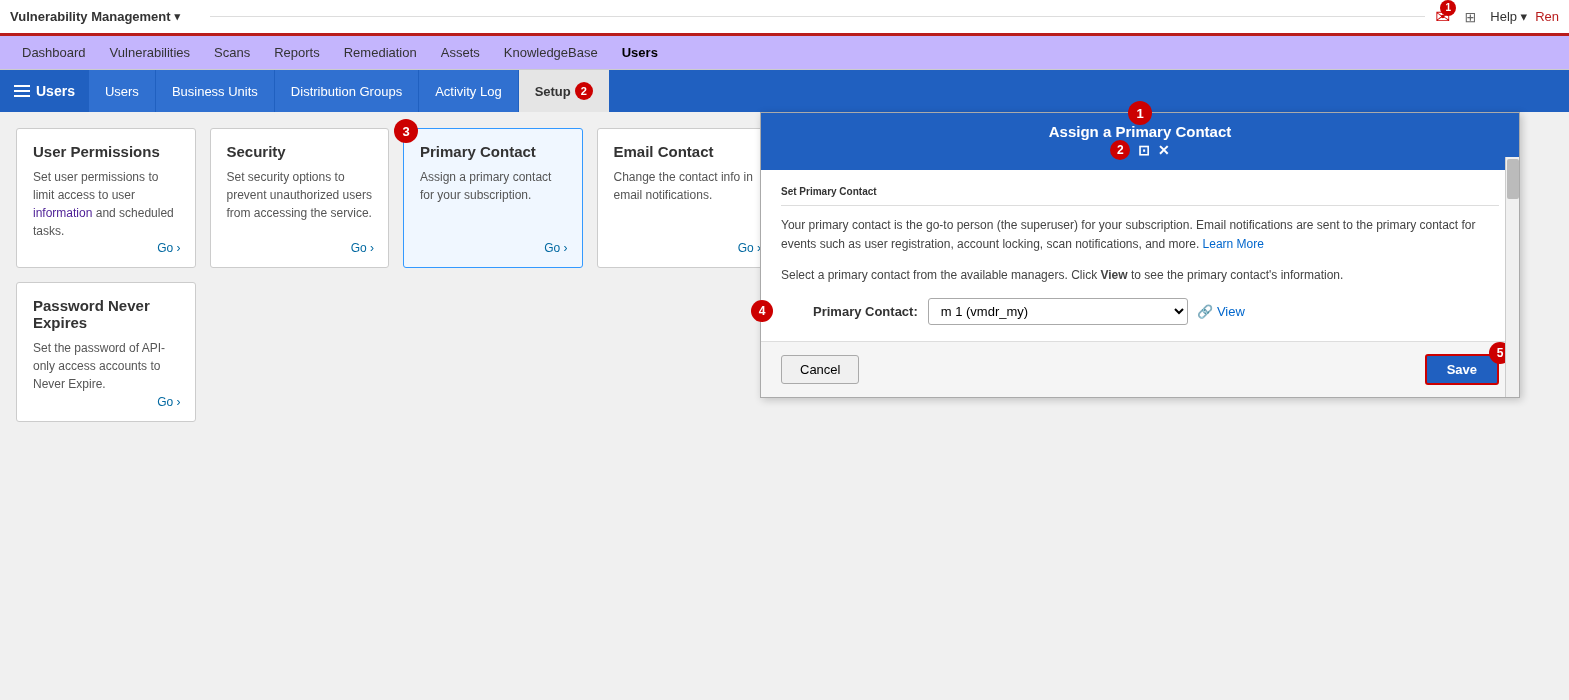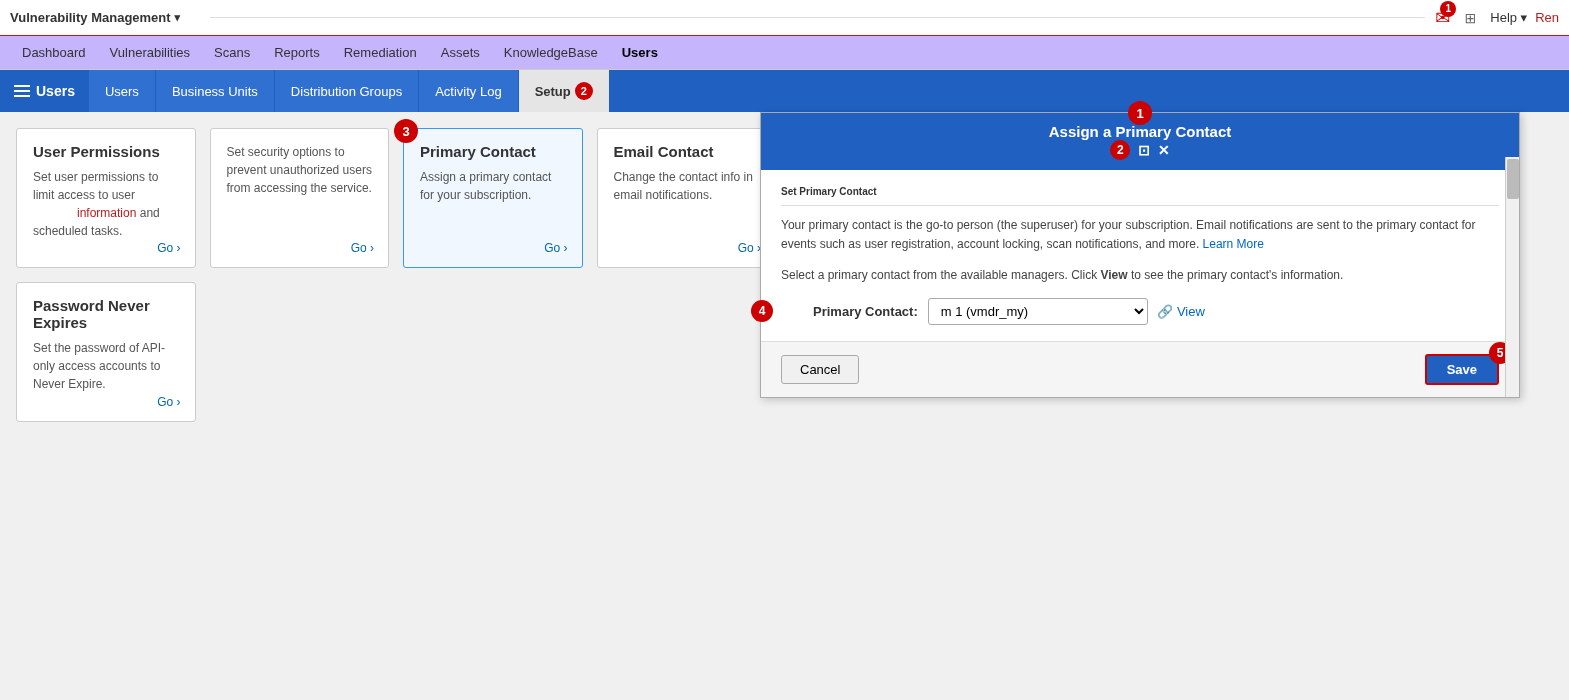--- a/index.html
+++ b/index.html
@@ -3,21 +3,21 @@
   <meta charset="utf-8">
   <style>
     * { box-sizing: border-box; margin: 0; padding: 0; }
     body { font-family: Arial, sans-serif; font-size: 13px; background: #f0f0f0; color: #333; }
 
     
     .top-bar {
       display: flex;
       align-items: center;
       background: #fff;
-      border-bottom: 1px solid #b91c1c;
+      border-bottom: 3px solid #b91c1c;
       padding: 0 10px;
       height: 36px;
     }
     .app-title {
       font-size: 13px;
       font-weight: bold;
       color: #333;
       display: flex;
       align-items: center;
       gap: 4px;
@@ -165,21 +165,21 @@
       font-size: 15px;
       font-weight: bold;
       color: #333;
       margin-bottom: 8px;
     }
     .card-desc {
       font-size: 12px;
       color: #555;
       line-height: 1.5;
     }
-    .card-desc a { color: #b91c1c; text-decoration: none; margin-left: 44px; }
+    .card-desc a { color: #4c1d95; text-decoration: none; }
     .card-go {
       position: absolute;
       bottom: 12px;
       right: 14px;
       color: #0369a1;
       font-size: 12px;
       cursor: pointer;
     }
 
     
@@ -239,21 +239,21 @@
       gap: 10px;
       margin-top: 12px;
     }
     .panel-label {
       font-size: 13px;
       color: #333;
       font-weight: bold;
       white-space: nowrap;
     }
     .panel-select {
-      width: 220px;
+      width: 260px;
       padding: 4px 8px;
       border: 1px solid #aaa;
       border-radius: 3px;
       font-size: 13px;
       background: white;
     }
     .panel-link {
       color: #0066cc;
       font-size: 13px;
       text-decoration: none;
@@ -381,20 +381,21 @@
 
     <div class="card">
       <div class="card-title">User Permissions</div>
       <div class="card-desc">
         Set user permissions to limit access to user <a>information</a> and scheduled tasks.
       </div>
       <div class="card-go">Go ›</div>
     </div>
 
     <div class="card">
+      <div class="card-title">Security</div>
       <div class="card-desc">
         Set security options to prevent unauthorized users from accessing the service.
       </div>
       <div class="card-go">Go ›</div>
     </div>
 
     <div class="card selected" style="position:relative;">
       <div class="step-badge" style="top:-10px; left:-10px;">3</div>
       <div class="card-title">Primary Contact</div>
       <div class="card-desc">

